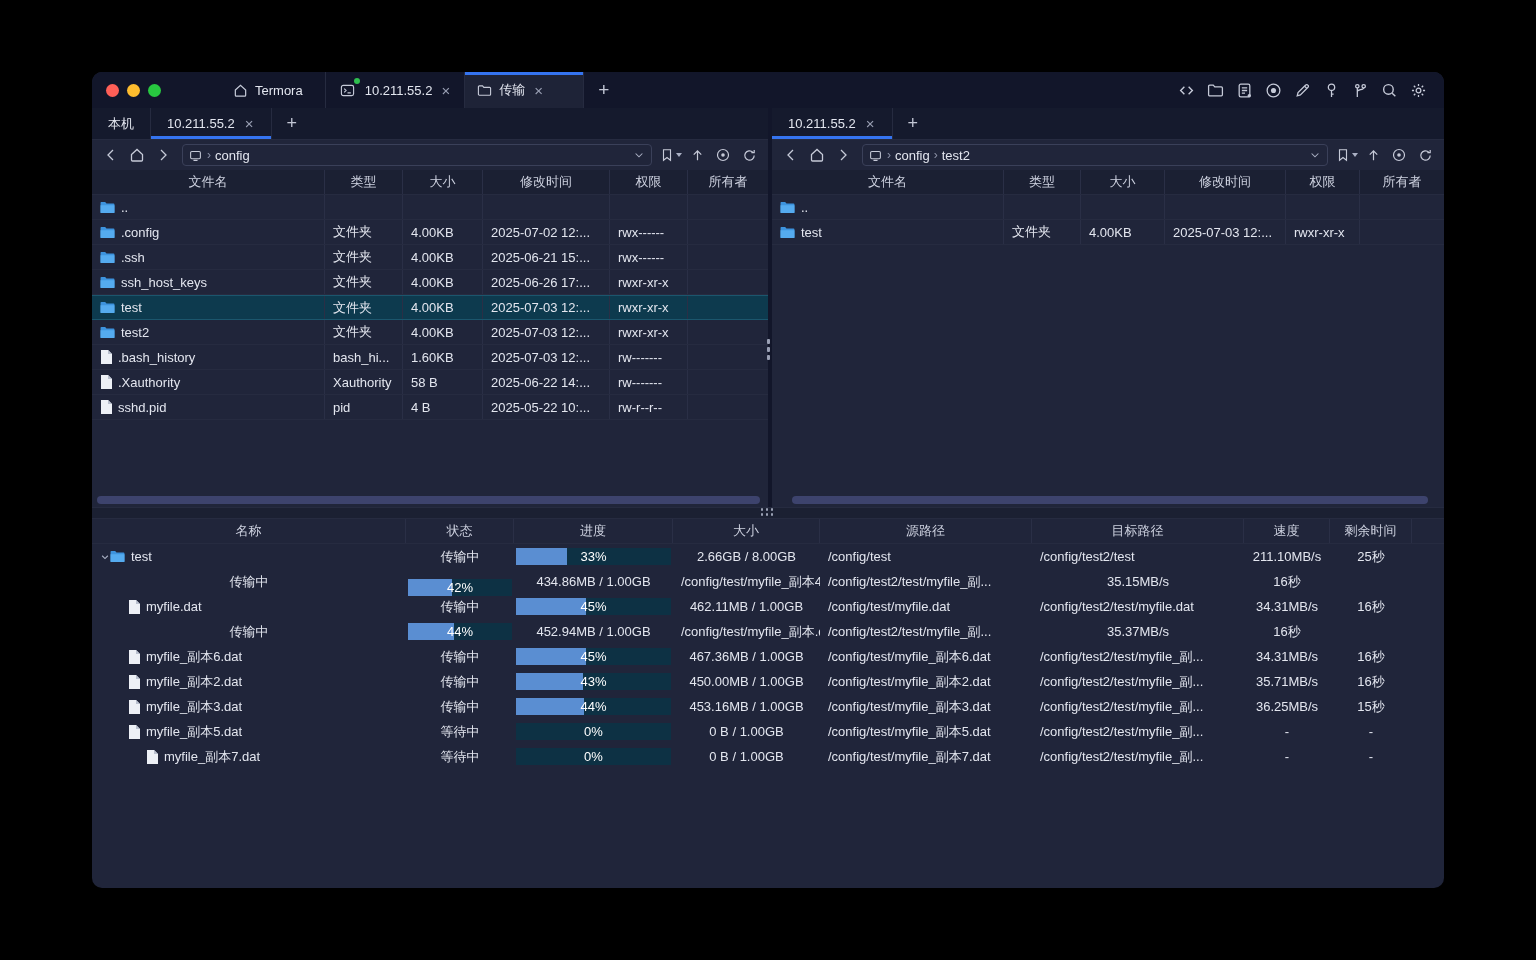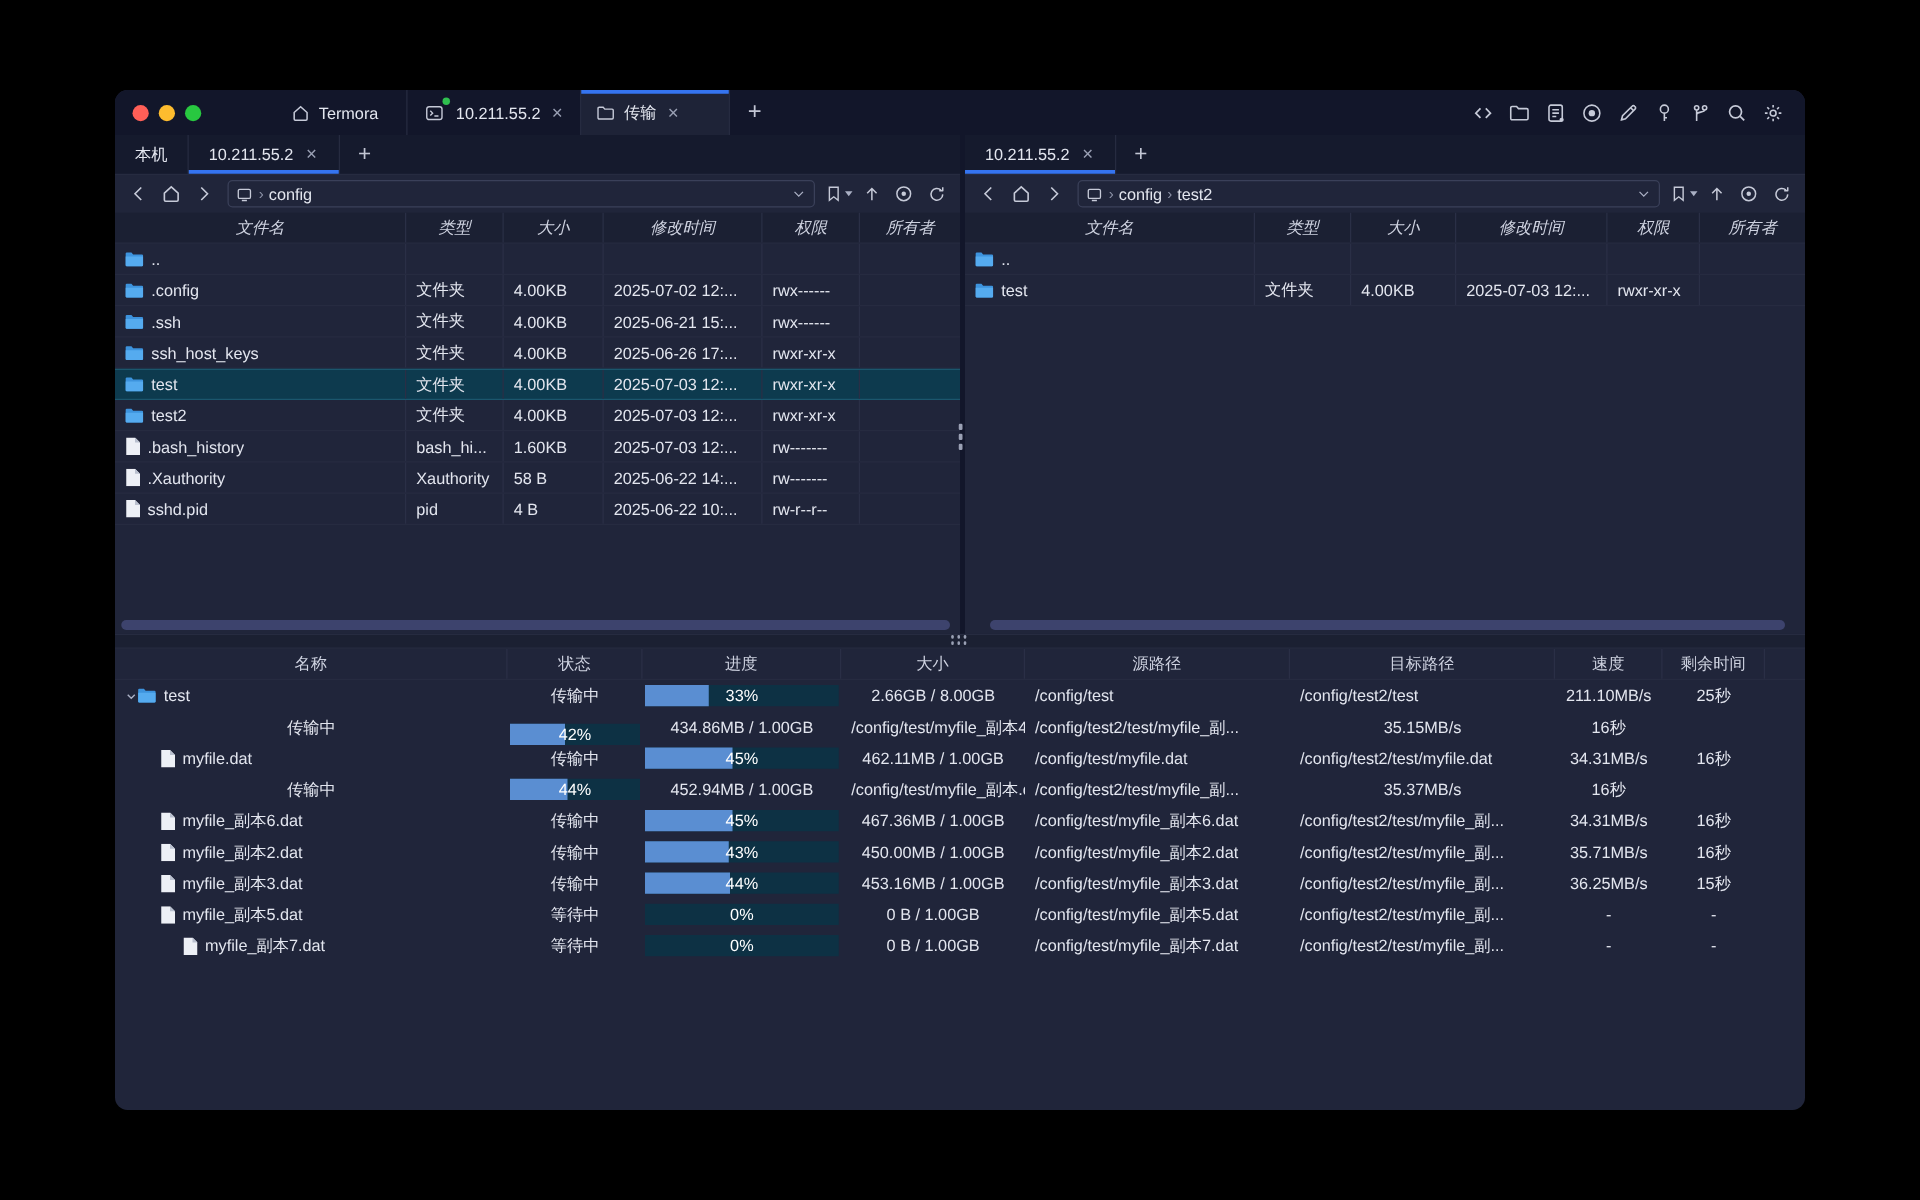--- a/index.html
+++ b/index.html
@@ -45,21 +45,21 @@
   .crumb-sep{color:#8b91a6;font-size:12px;margin:0 1px;}
   .pathbox .spacer{flex:1;}
   .bmgroup{display:flex;align-items:center;}
   .caret{width:0;height:0;border-left:3.5px solid transparent;border-right:3.5px solid transparent;border-top:4px solid #aab0c4;margin-left:2px;}
   
   .ftable{flex:1;display:flex;flex-direction:column;overflow:hidden;position:relative;}
   .frow{display:grid;height:25px;align-items:center;border-bottom:1px solid var(--line-soft);}
   .panel.left .frow{grid-template-columns:233px 78px 80px 127px 78px 1fr;}
   .panel.right .frow{grid-template-columns:232px 77px 84px 121px 74px 1fr;}
   .frow.head{background:#1b2033;color:#ced2e0;}
-  .frow.head .cell{justify-content:center;font-style:italic;}
+  .frow.head .cell{justify-content:center;}
   .cell{display:flex;align-items:center;height:100%;padding:0 8px;border-right:1px solid var(--grid);
     white-space:nowrap;overflow:hidden;}
   .cell:last-child{border-right:none;}
   .cell .fname{margin-left:6px;}
   .frow.selected{background:var(--sel);border-top:1px solid #1b566d;border-bottom:1px solid #1b566d;}
   .hscroll{position:absolute;bottom:3px;height:8px;border-radius:4px;background:var(--thumb);}
   
   .hsplit{flex:0 0 12px;background:#1b2032;border-top:1px solid var(--line-soft);border-bottom:1px solid var(--line-soft);
     display:flex;align-items:center;justify-content:center;cursor:row-resize;}
   .grip{display:grid;grid-template-columns:repeat(3,5px);grid-template-rows:repeat(2,5px);}
@@ -395,21 +395,21 @@
               <span style="display: flex;">
                 <svg width="12" height="14" viewBox="0 0 12 14">
                   <path d="M1 0h7l4 4v10H1z" fill="#edf0f6"></path>
                   <path d="M8 0l4 4H8z" fill="#b9c0cf"></path>
                 </svg>
               </span>
               <span class="fname">sshd.pid</span>
             </div>
             <div class="cell">pid</div>
             <div class="cell">4 B</div>
-            <div class="cell">2025-06-22 10:...</div>
+            <div class="cell">2025-05-22 10:...</div>
             <div class="cell">rw-r--r--</div>
             <div class="cell"></div>
           </div>
         </div>
       <div class="hscroll" style="left:5px;width:663px;"></div>
     </div>
 
     <div class="vsplit">
       <span class="vgrip">
           <i></i>

